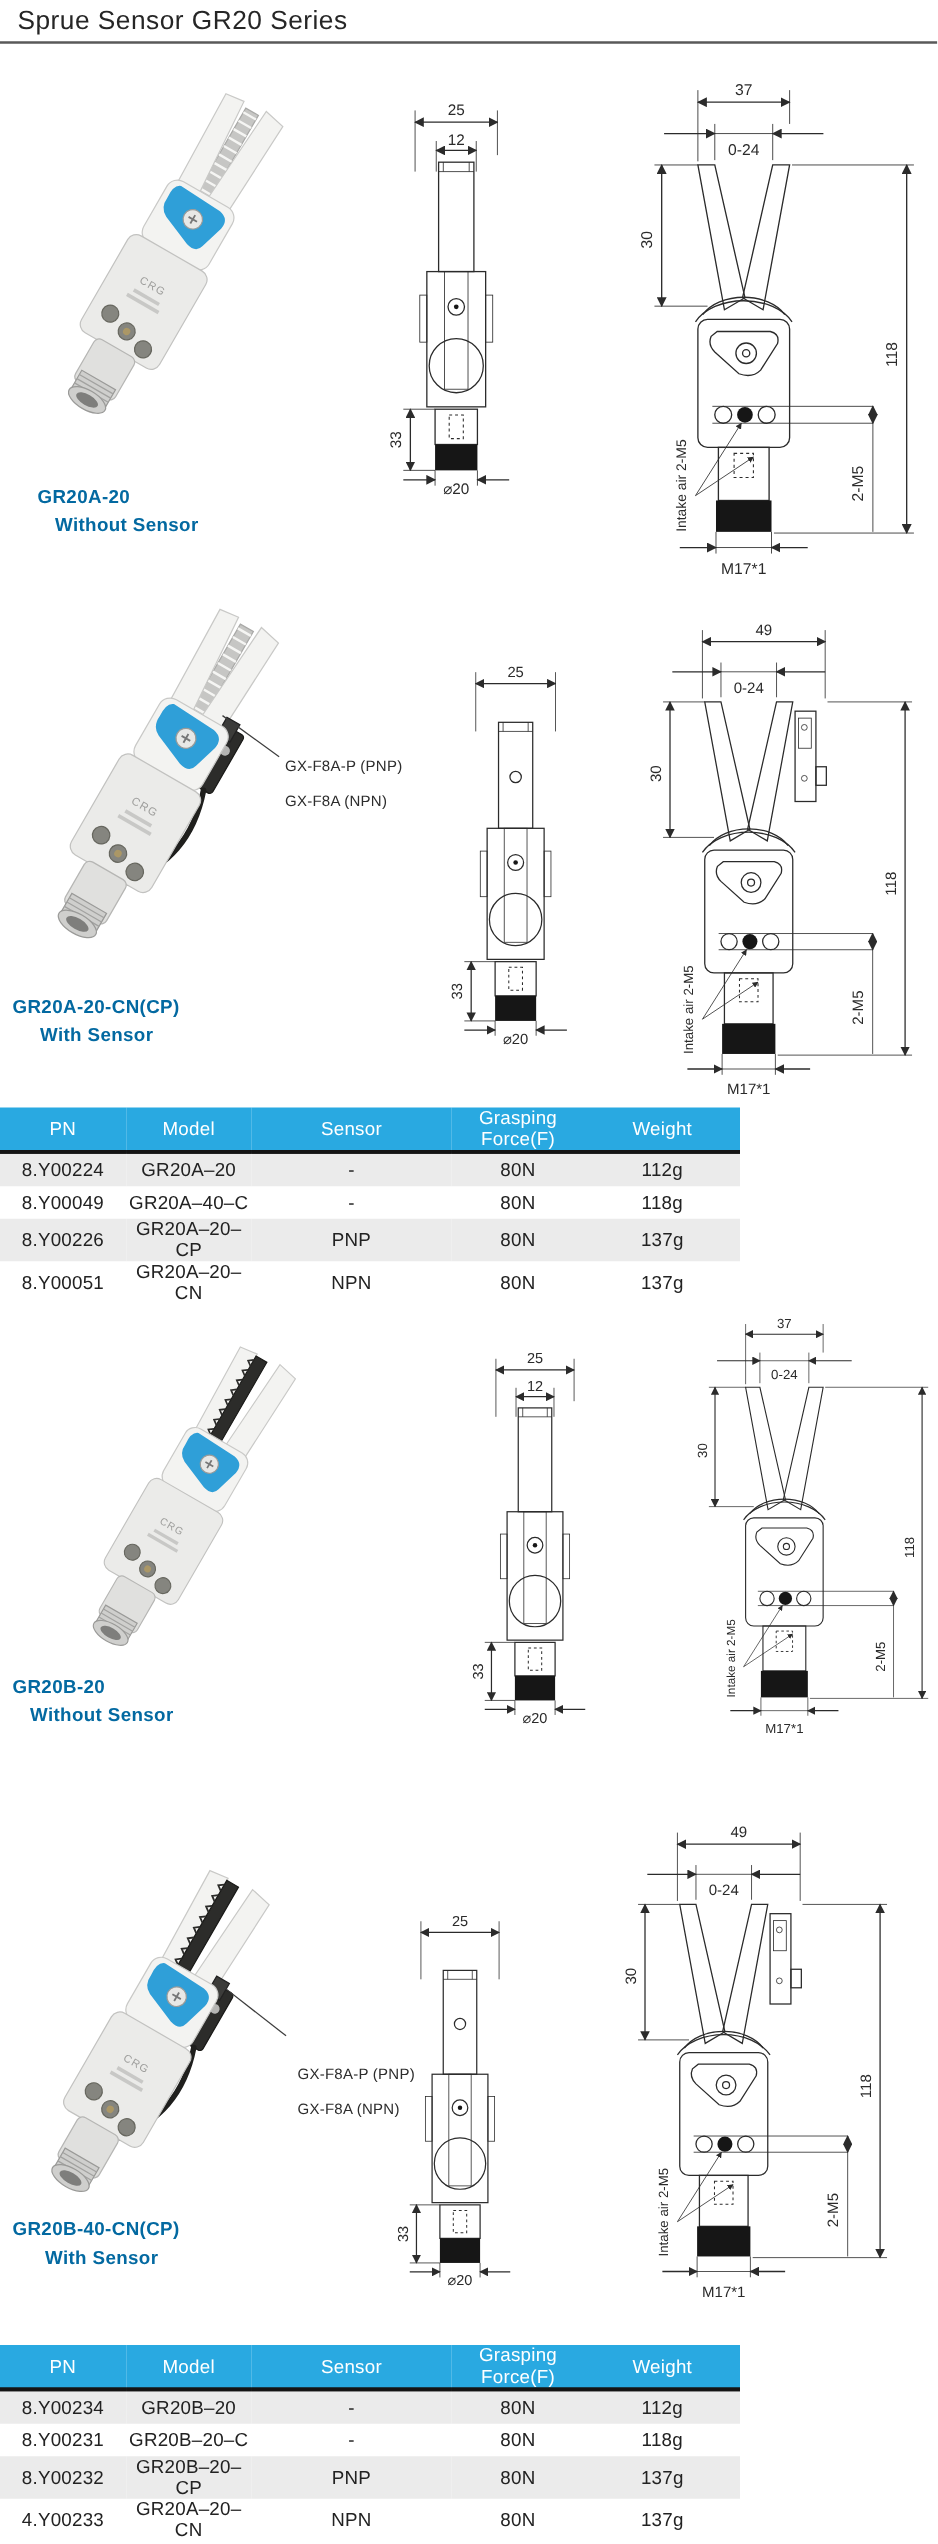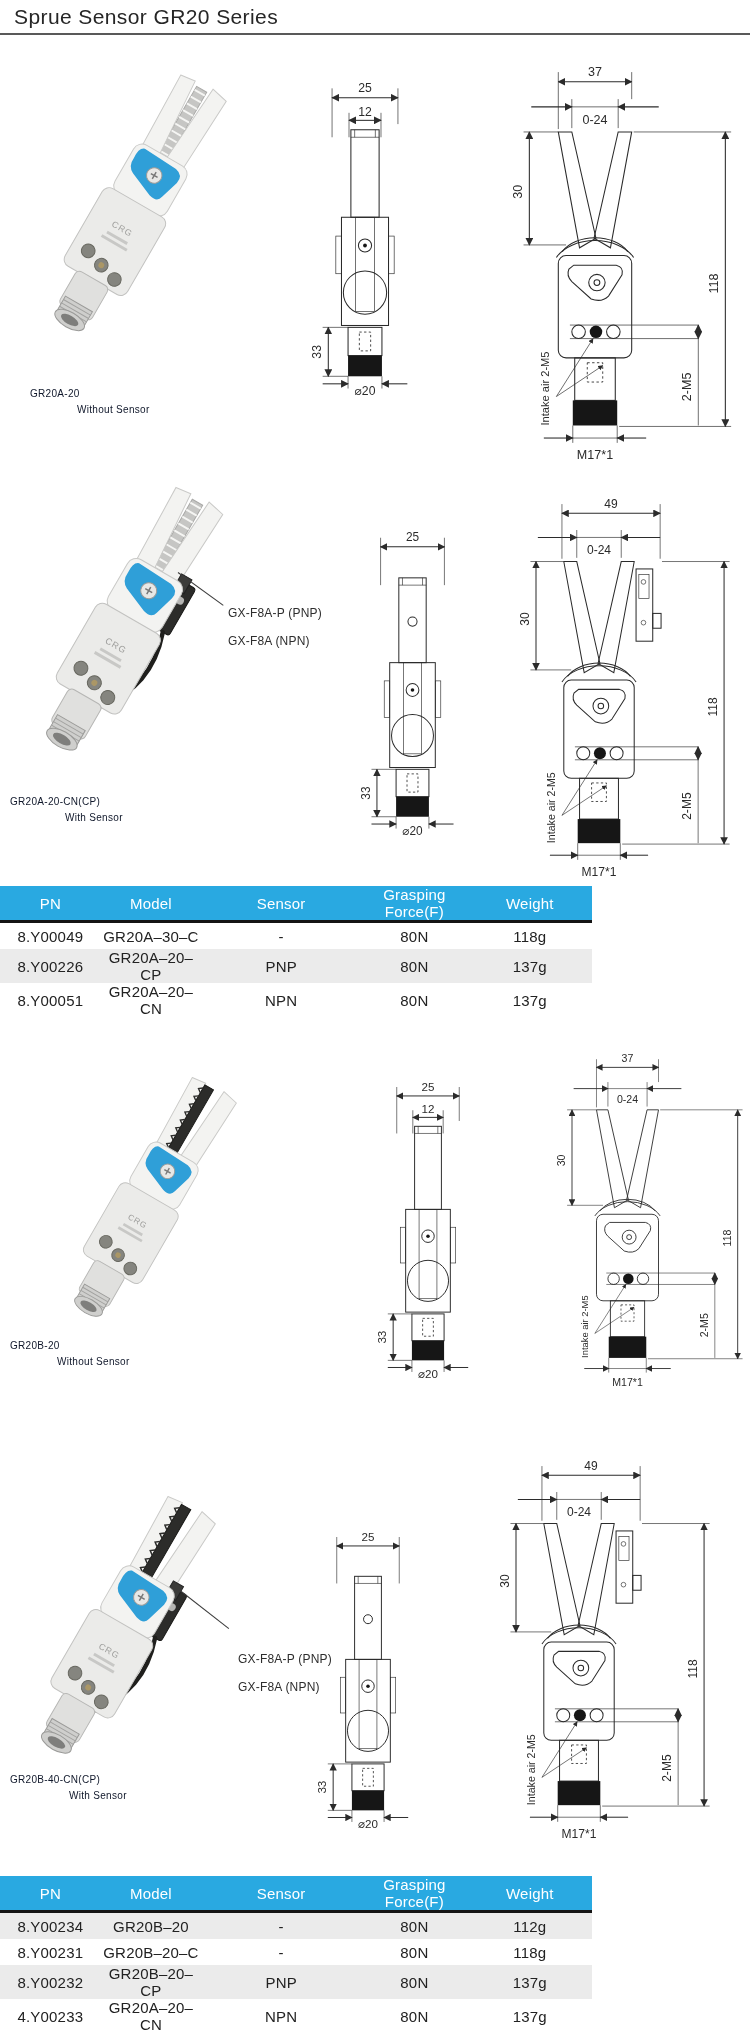--- a/index.html
+++ b/index.html
@@ -1,22 +1,22 @@
 <!DOCTYPE html>
 <html><head>
 <meta charset="utf-8">
 <style>
   html,body{margin:0;padding:0;background:#fff;font-family:"Liberation Sans","DejaVu Sans",sans-serif;}
   #page{position:relative;width:750px;height:2035px;background:#fff;overflow:hidden;}
   .title{position:absolute;left:14px;top:5px;font-size:21px;color:#262626;letter-spacing:.4px;}
   .title-underline{position:absolute;left:0;top:33px;width:750px;border-top:2px solid #595959;}
   .section{position:absolute;left:0;width:750px;}
   .abs{position:absolute;}
-  .caption{position:absolute;font-size:10px;color:#0f172a;line-height:1.55;letter-spacing:.3px;}
-  .caption .l2{display:block;padding-left:14px;margin-left:33px;}
+  .caption{position:absolute;font-size:15px;color:#0369a1;line-height:1.55;letter-spacing:.3px;font-weight:bold;}
+  .caption .l2{display:block;padding-left:14px;}
   .sensor-labels{position:absolute;font-size:12px;color:#2d2d2d;line-height:2.3;letter-spacing:.2px;}
   .leader{position:absolute;border-top:1.5px solid #3c3c3c;transform-origin:left center;}
   
   .ln{stroke:#2b2b2b;stroke-width:1.1;fill:none}
   .xln{stroke:#2b2b2b;stroke-width:.7;fill:none}
   .dsh{stroke:#2b2b2b;stroke-width:.9;fill:none;stroke-dasharray:2.5,2.5}
   .dim{font-size:13px;fill:#2b2b2b}
   .dimsm{font-size:11.5px;fill:#2b2b2b}
   .fillk{fill:#161616;stroke:none}
   
@@ -322,23 +322,30 @@
     <thead>
       <tr>
         <th>PN</th>
         <th>Model</th>
         <th>Sensor</th>
         <th>Grasping Force(F)</th>
         <th>Weight</th>
       </tr>
     </thead>
     <tbody>
+      <tr class="alt">
+        <td>8.Y00224</td>
+        <td>GR20A–20</td>
+        <td>-</td>
+        <td>80N</td>
+        <td>112g</td>
+      </tr>
       <tr>
         <td>8.Y00049</td>
-        <td>GR20A–30–C</td>
+        <td>GR20A–40–C</td>
         <td>-</td>
         <td>80N</td>
         <td>118g</td>
       </tr>
       <tr class="alt">
         <td>8.Y00226</td>
         <td>GR20A–20–CP</td>
         <td>PNP</td>
         <td>80N</td>
         <td>137g</td>

